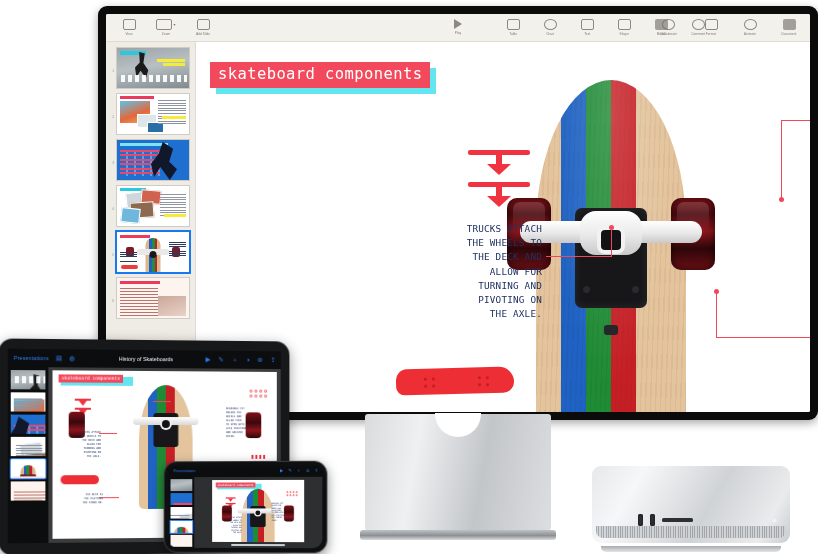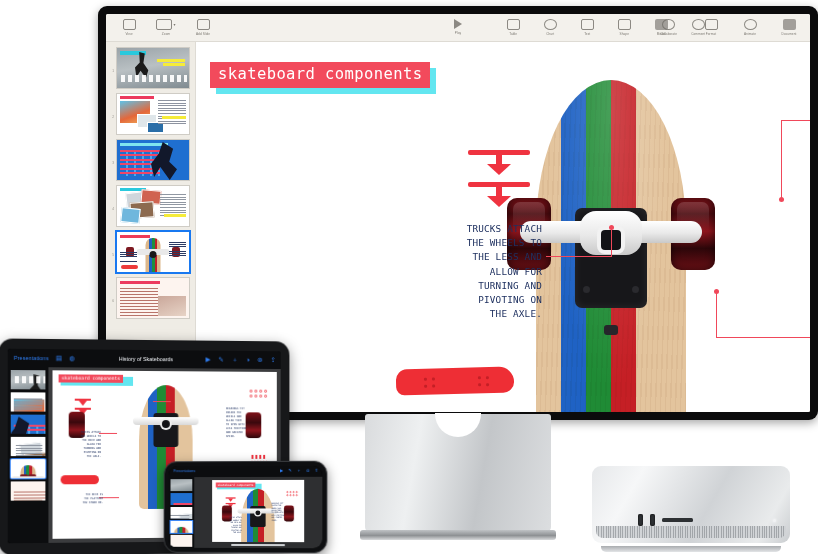--- a/index.html
+++ b/index.html
@@ -591,21 +591,21 @@
             <span class="lead lead-h" style="left:585px;top:78px;width:78px"></span>
             <span class="lead lead-v" style="left:585px;top:78px;height:80px"></span>
             <span class="lead-dot" style="left:583px;top:155px"></span>
 
             <span class="lead lead-h" style="left:520px;top:295px;width:124px"></span>
             <span class="lead lead-v" style="left:520px;top:250px;height:46px"></span>
             <span class="lead-dot" style="left:518px;top:247px"></span>
 
             <div class="bodytext bt-trucks">TRUCKS ATTACH
 THE WHEELS TO
-THE LESS AND
+THE DECK AND
 ALLOW FOR
 TURNING AND
 PIVOTING ON
 THE AXLE.</div>
 
           </div>
         </div>
       </div>
     </div>
   </div>

